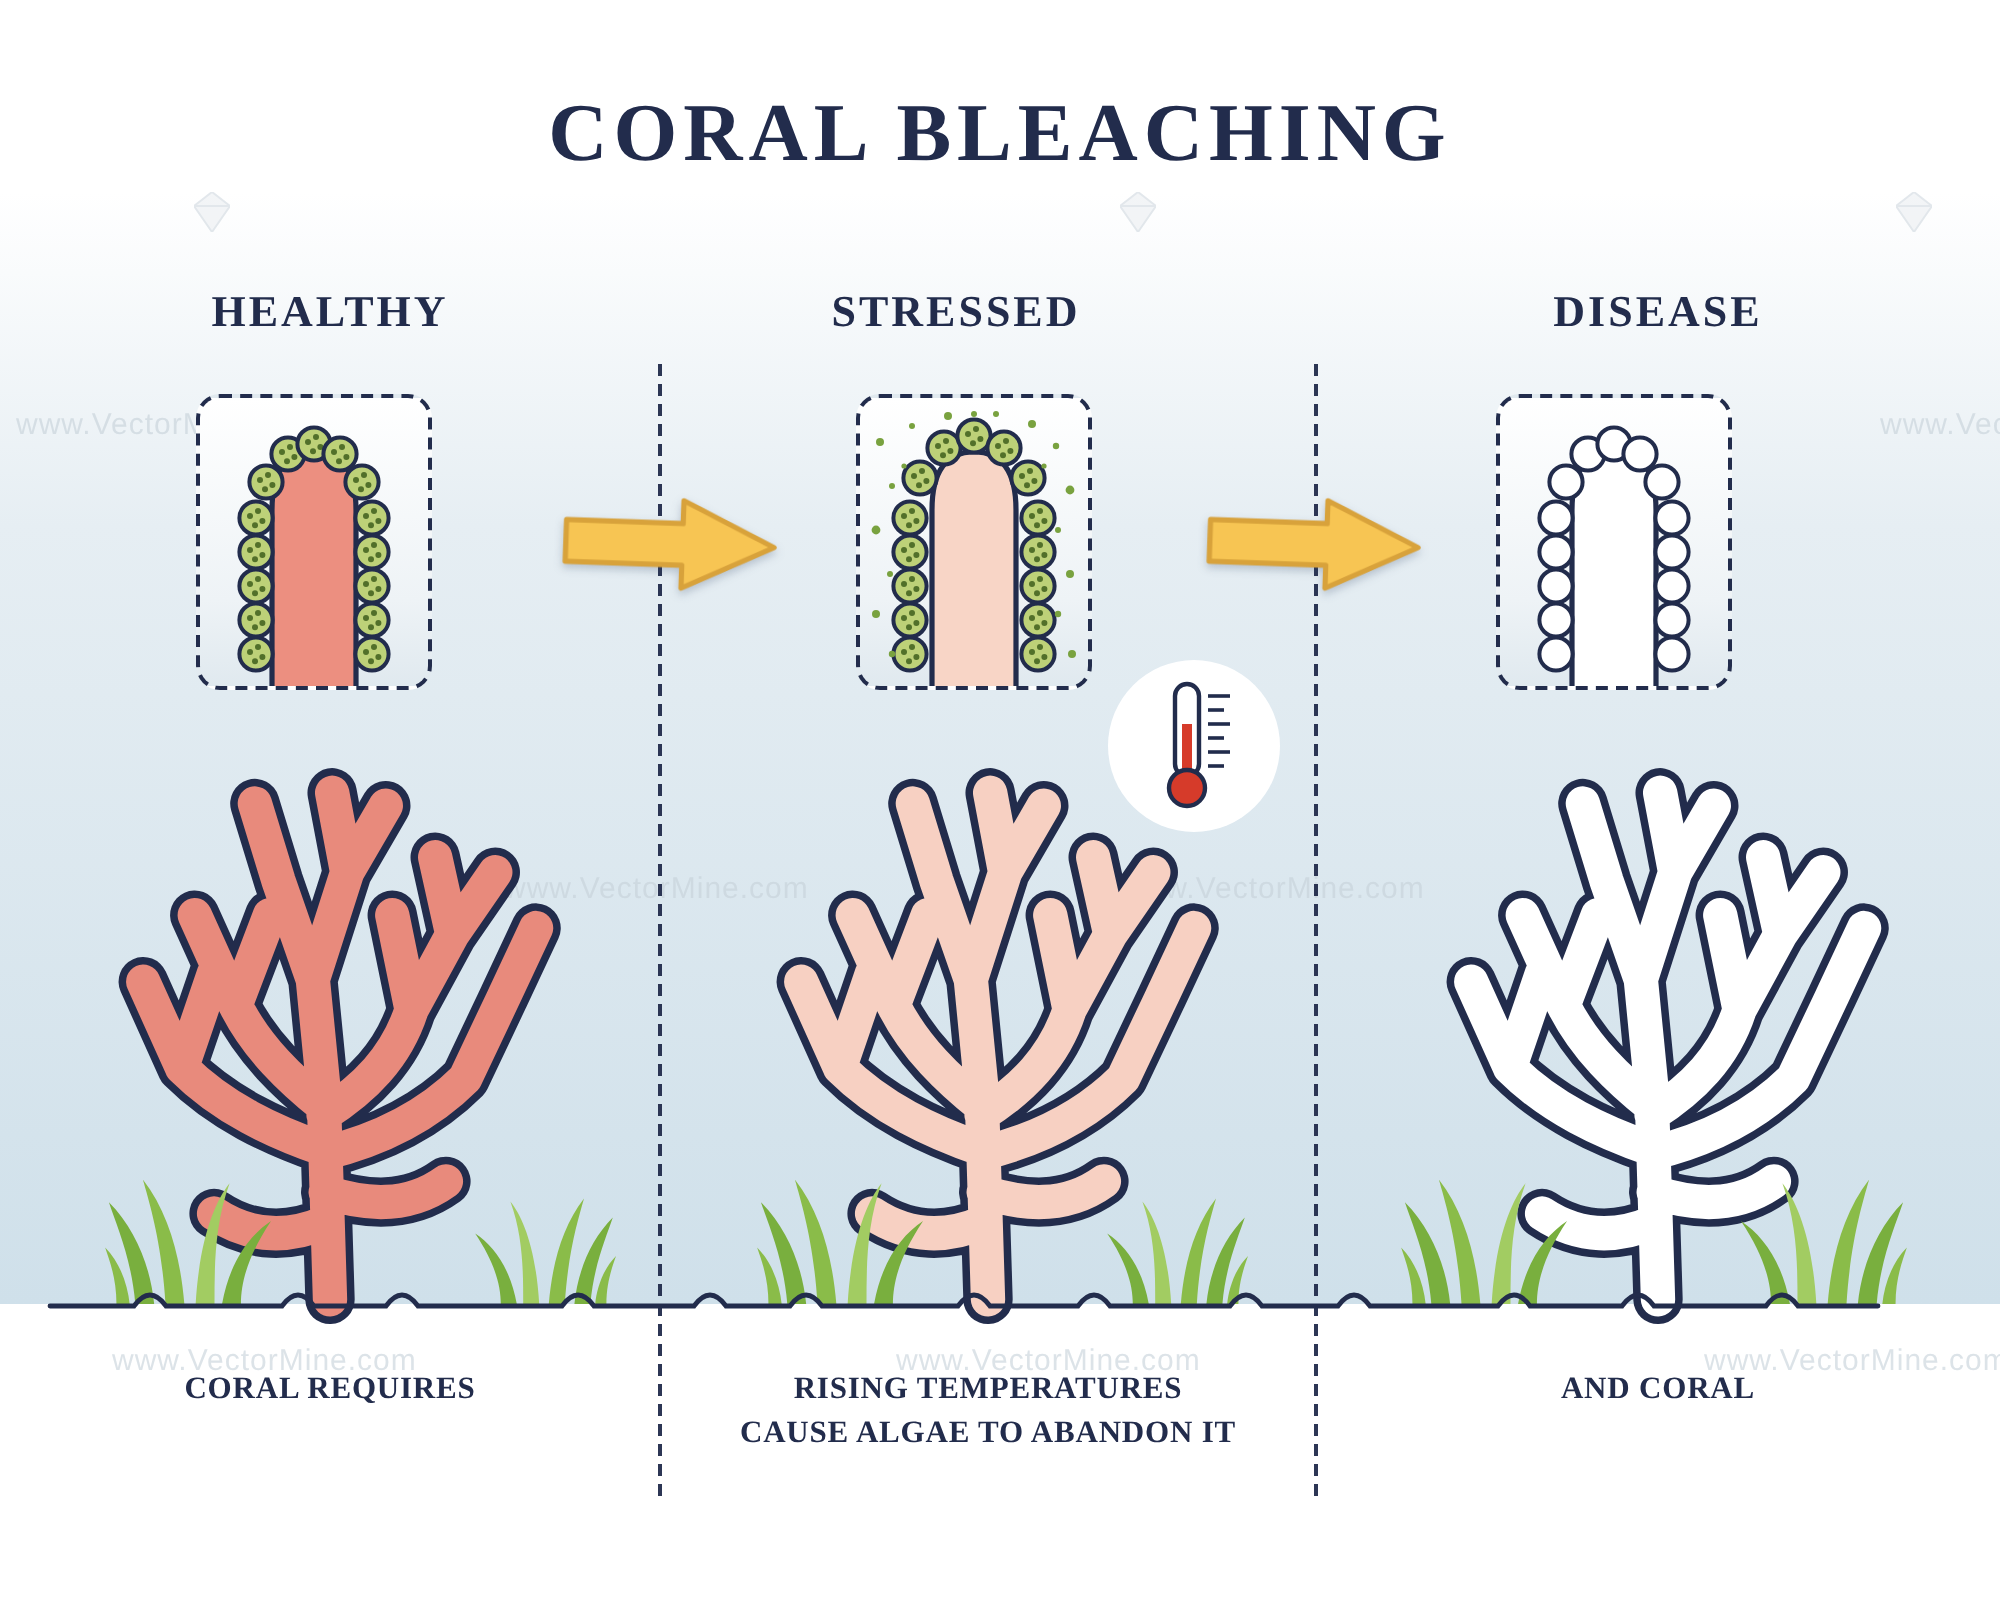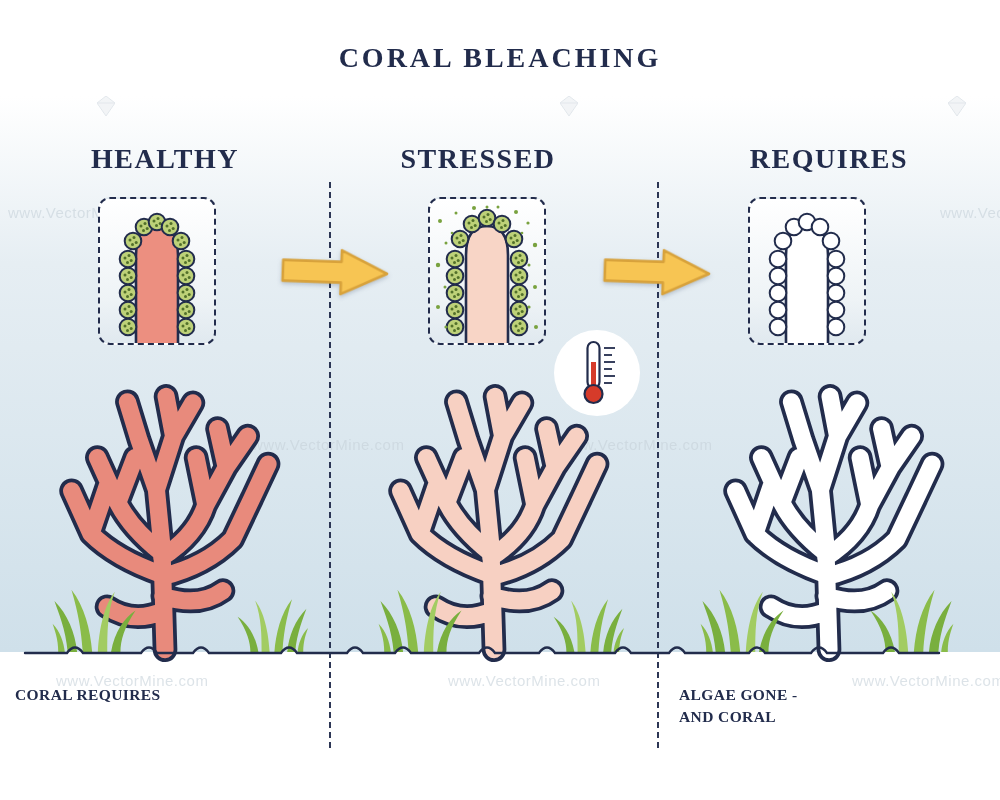--- a/index.html
+++ b/index.html
@@ -8,25 +8,25 @@
     position:relative; width:1000px; height:800px; background:#ffffff;
     font-family:"Liberation Serif","DejaVu Serif",serif; color:#222c4c;
     overflow:hidden;
   }
   .sea {
     position:absolute; left:0; top:96px; width:1000px; height:556px;
     background:linear-gradient(180deg, rgba(244,249,251,0) 0%, #e6eef3 30%, #cfe0ea 100%);
   }
   .title {
     position:absolute; top:42px; left:0; width:1000px; text-align:center;
-    font-size:28px; font-weight:bold; letter-spacing:3px;
+    font-size:41px; font-weight:bold; letter-spacing:3px;
   }
   .stage-label {
     position:absolute; top:143px; width:220px; text-align:center;
-    font-size:28px; font-weight:bold; letter-spacing:1.5px;
+    font-size:22px; font-weight:bold; letter-spacing:1.5px;
   }
   #label-healthy{ left:55px; } #label-stressed{ left:368px; } #label-bleached{ left:719px; }
 
   .inset {
     position:absolute; top:197px; width:118px; height:148px;
     border:2px dashed #222c4c; border-radius:12px;
     background:linear-gradient(180deg,#ffffff 0%,#eef3f6 70%,#e0e9ef 100%);
   }
   #inset-healthy{ left:98px; } #inset-stressed{ left:428px; } #inset-bleached{ left:748px; }
   .inset svg { position:absolute; left:0; top:0; width:114px; height:144px; }
@@ -55,21 +55,21 @@
 
   .seafloor { position:absolute; left:0; top:640px; width:1000px; height:18px; }
 
   .divider {
     position:absolute; top:182px; height:566px; width:0;
     border-left:2px dashed #222c4c; opacity:.95;
   }
   #divider-1{ left:329px; } #divider-2{ left:657px; }
 
   .caption {
-    position:absolute; top:684px; width:300px; text-align:left;
+    position:absolute; top:684px; width:300px; text-align:center;
     font-size:15.5px; font-weight:bold; line-height:1.45; letter-spacing:.4px;
   }
   .caption span{ display:block; }
   #caption-healthy{ left:15px; } #caption-stressed{ left:344px; } #caption-bleached{ left:679px; }
 
   .wm {
     position:absolute; font-family:"Liberation Sans",sans-serif;
     font-size:15px; letter-spacing:.5px; color:#c6d1d9; opacity:.6;
     white-space:nowrap; pointer-events:none;
   }
@@ -146,21 +146,21 @@
       <use href="#gemG"></use>
     </svg>
   <svg class="gem" style="left:948px;top:96px" width="18" height="20" viewBox="0 0 18 20">
       <use href="#gemG"></use>
     </svg>
 
   <div class="title">CORAL BLEACHING</div>
 
   <div class="stage-label" id="label-healthy">HEALTHY</div>
   <div class="stage-label" id="label-stressed">STRESSED</div>
-  <div class="stage-label" id="label-bleached">REQUIRES</div>
+  <div class="stage-label" id="label-bleached">DISEASE</div>
 
   <div class="divider" id="divider-1"></div>
   <div class="divider" id="divider-2"></div>
 
   <div class="inset" id="inset-healthy">
     <svg viewBox="0 0 114 144">
       <path d="M36,146 L36,56 Q36,27 57,27 Q78,27 78,56 L78,146" fill="#ec8f80" stroke="#222c4c" stroke-width="2.6"></path>
       <use href="#cellA" x="28" y="128"></use>
         <use href="#cellA" x="28" y="111"></use>
       <use href="#cellA" x="28" y="94"></use>
@@ -295,18 +295,22 @@
     </svg>
 
   <svg class="seafloor" viewBox="0 0 1000 18">
     <path fill="none" stroke="#222c4c" stroke-width="2.4" stroke-linecap="round" d="M25,13 h42 q8,-11 16,0 h58 q8,-11 16,0 h36 q8,-11 16,0 h72 q8,-11 16,0 h50 q8,-11 16,0 h32 q8,-11 16,0 h68 q8,-11 16,0 h44 q8,-11 16,0 h60 q8,-11 16,0 h38 q8,-11 16,0 h64 q8,-11 16,0 h46 q8,-11 16,0 h56 q8,-11 16,0 h40"></path>
   </svg>
 
   <div class="caption" id="caption-healthy">
     <span>CORAL REQUIRES</span>
     <span></span>
   </div>
+  <div class="caption" id="caption-stressed">
+    <span>RISING TEMPERATURES</span>
+    <span>CAUSE ALGAE TO ABANDON IT</span>
+    <span></span>
+  </div>
   <div class="caption" id="caption-bleached">
-    <span>ALGAE GONE -</span>
     <span>AND CORAL</span>
   </div>
 
 </div>
 
 </body></html>

